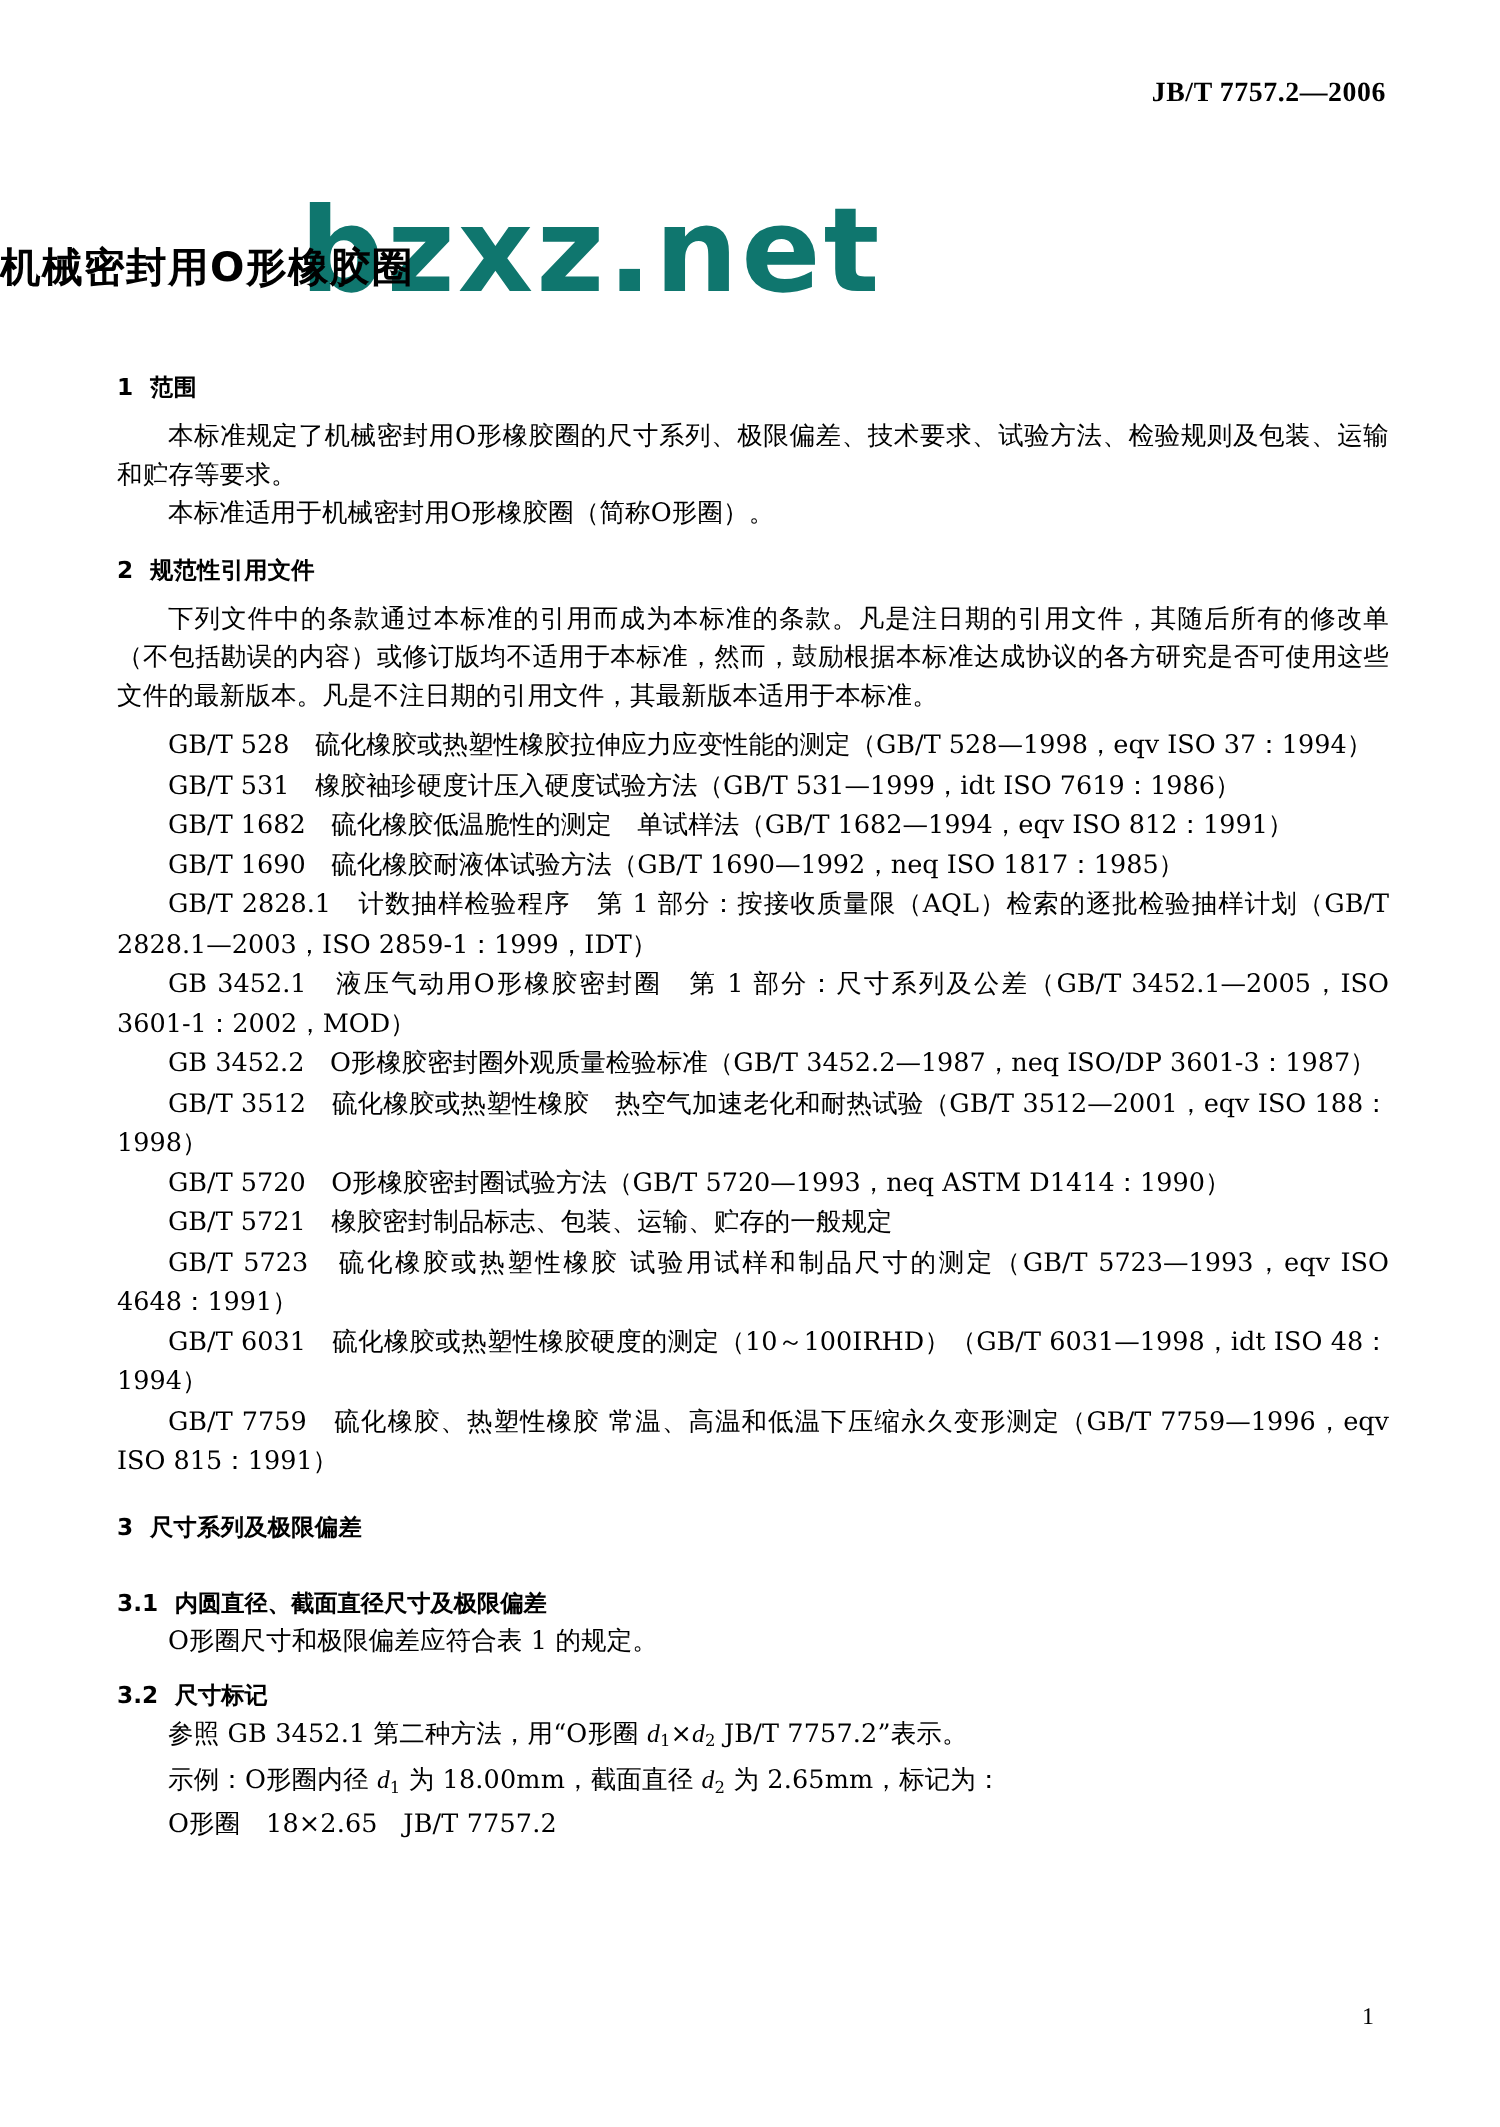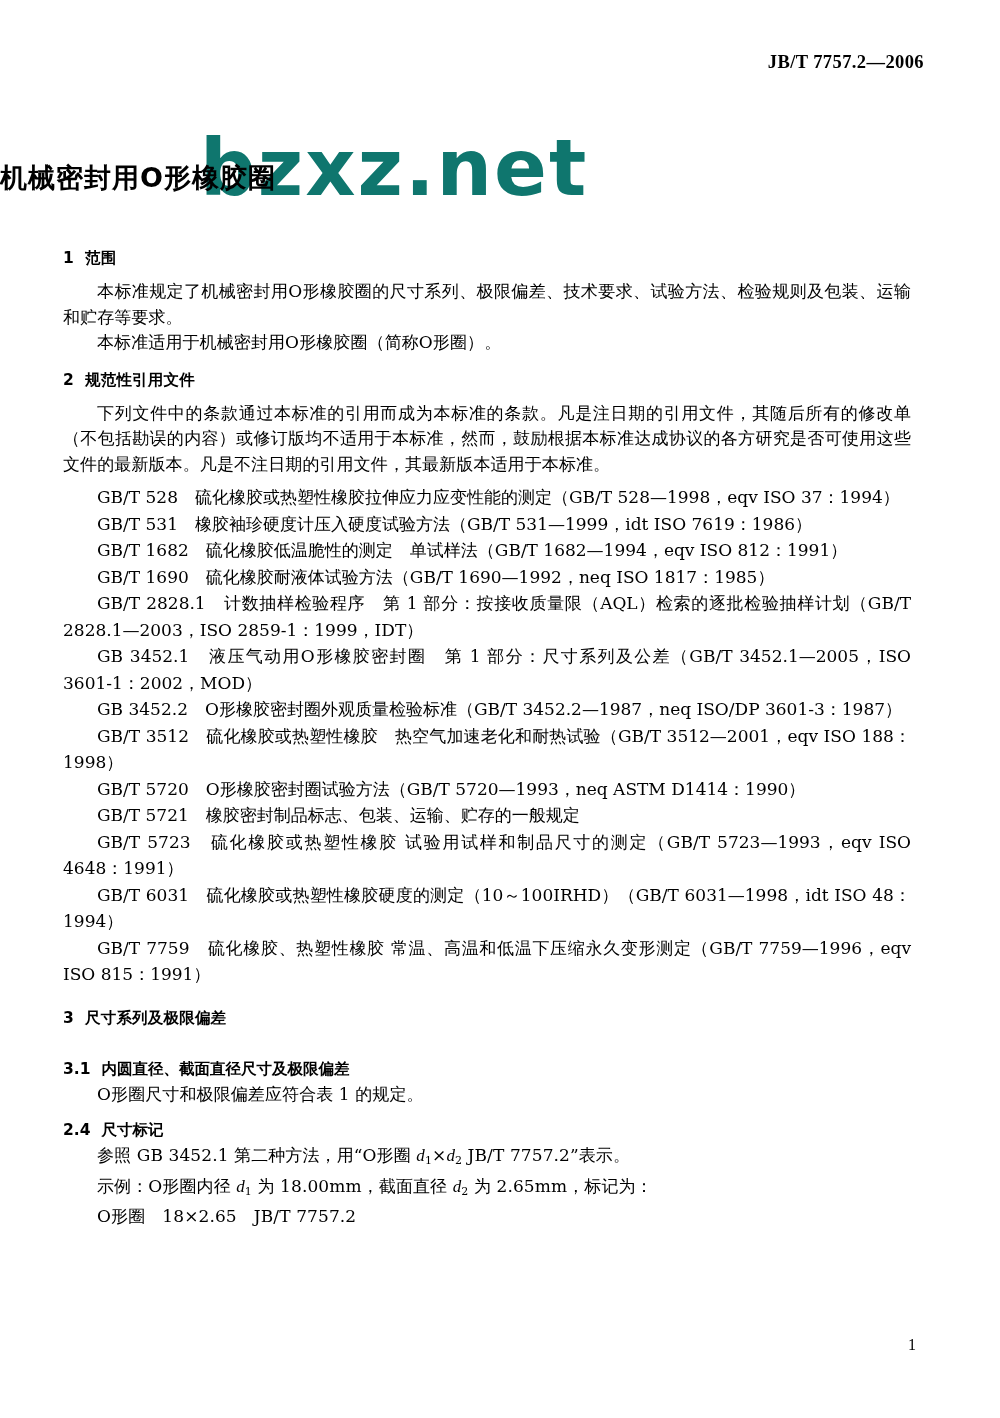--- a/index.html
+++ b/index.html
@@ -59,21 +59,21 @@
     font-family: "DejaVu Sans", "Liberation Sans", sans-serif;
     font-weight: bold;
     font-size: 27px;
     letter-spacing: 1px;
     z-index: 2;
   }
 
   
   .content {
     position: absolute;
-    left: 63px;
+    left: 78px;
     top: 248px;
     width: 848px;
     z-index: 2;
   }
 
   .sec-h {
     font-family: "DejaVu Sans", "Liberation Sans", sans-serif;
     font-weight: bold;
     font-size: 15.5px;
     margin: 0 0 10px 0;
@@ -183,21 +183,21 @@
     </div>
 
     <div class="gap-s"></div>
 
     <div class="sub-h">
       <span class="num">3.1</span><span>内圆直径、截面直径尺寸及极限偏差</span>
     </div>
     <p class="para indent">O形圈尺寸和极限偏差应符合表 1 的规定。</p>
 
     <div class="sub-h">
-      <span class="num">2.4</span><span>尺寸标记</span>
+      <span class="num">3.2</span><span>尺寸标记</span>
     </div>
     <p class="para indent"><span>参照 GB 3452.1 第二种方法，用“O形圈 </span><i class="var">d</i><sub>1</sub><span>×</span><i class="var">d</i><sub>2</sub><span> JB/T 7757.2”表示。</span></p>
 
     <p class="para indent small"><span>示例：O形圈内径 </span><i class="var">d</i><sub>1</sub><span> 为 18.00mm，截面直径 </span><i class="var">d</i><sub>2</sub><span> 为 2.65mm，标记为：</span></p>
 
     <p class="para indent small">O形圈　18×2.65　JB/T 7757.2</p>
 
   </div>
 
   <div class="page-number">1</div>

